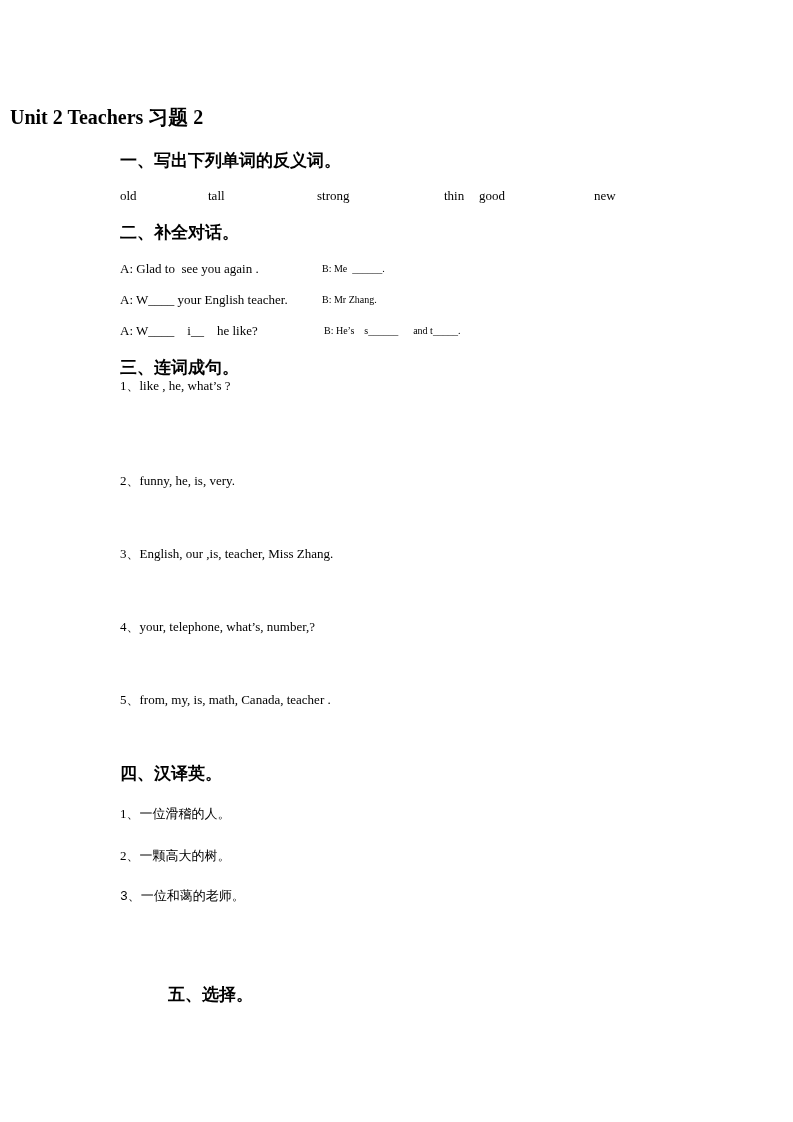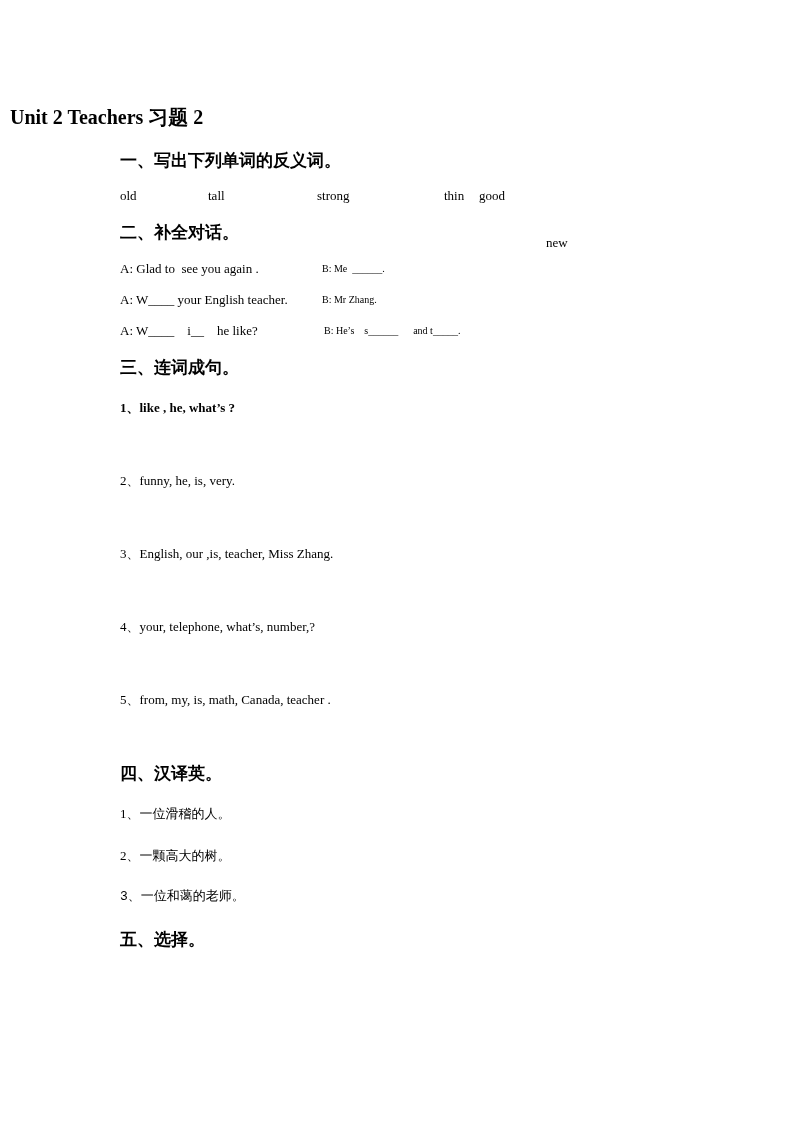--- a/index.html
+++ b/index.html
@@ -26,36 +26,36 @@
 
 <div class="page">
   <div class="title">Unit 2 Teachers  习题  2</div>
 
   <div class="sec-head" style="top:149px;">一、写出下列单词的反义词。</div>
   <span class="word" style="left:120px;">old</span>
   <span class="word" style="left:208px;">tall</span>
   <span class="word" style="left:289px;margin-left:28px;">strong</span>
   <span class="word" style="left:404px;margin-left:40px;">thin</span>
   <span class="word" style="left:479px;">good</span>
-  <span class="word" style="left:546px;margin-top:47px;">new</span>
+  <span class="word" style="left:594px;">new</span>
 
   <div class="sec-head" style="top:221px;">二、补全对话。</div>
   <div class="line" style="top:261px;">A: Glad to  see you again .</div>
   <div class="dlg-b" style="left:322px; top:261px;">B: Me  ______.</div>
   <div class="line" style="top:292px;">A: W____ your English teacher.</div>
   <div class="dlg-b" style="left:322px; top:292px;">B: Mr Zhang.</div>
   <div class="line" style="top:323px;">A: W____    i__    he like?</div>
   <div class="dlg-b" style="left:324px; top:323px;">B: He’s    s______      and t_____.</div>
 
   <div class="sec-head" style="top:356px;">三、连词成句。</div>
-  <div class="line" style="top:400px;font-weight:bold;">1、like , he, what’s ?</div>
+  <div class="line" style="top:378px;">1、like , he, what’s ?</div>
   <div class="line" style="top:473px;">2、funny, he, is, very.</div>
   <div class="line" style="top:546px;">3、English, our ,is, teacher, Miss Zhang.</div>
   <div class="line" style="top:619px;">4、your, telephone, what’s, number,?</div>
   <div class="line" style="top:692px;">5、from, my, is, math, Canada, teacher .</div>
 
   <div class="sec-head" style="top:762px;">四、汉译英。</div>
   <div class="line" style="top:806px;">1、一位滑稽的人。</div>
   <div class="line" style="top:848px;">2、一颗高大的树。</div>
   <div class="line" style="top:889px;font-family:Liberation Mono, monospace;">3、一位和蔼的老师。</div>
 
-  <div class="sec-head" style="top:928px;">五、选择。</div>
+  <div class="sec-head" style="top:983px;margin-left:48px;">五、选择。</div>
 </div>
 
 </body></html>

